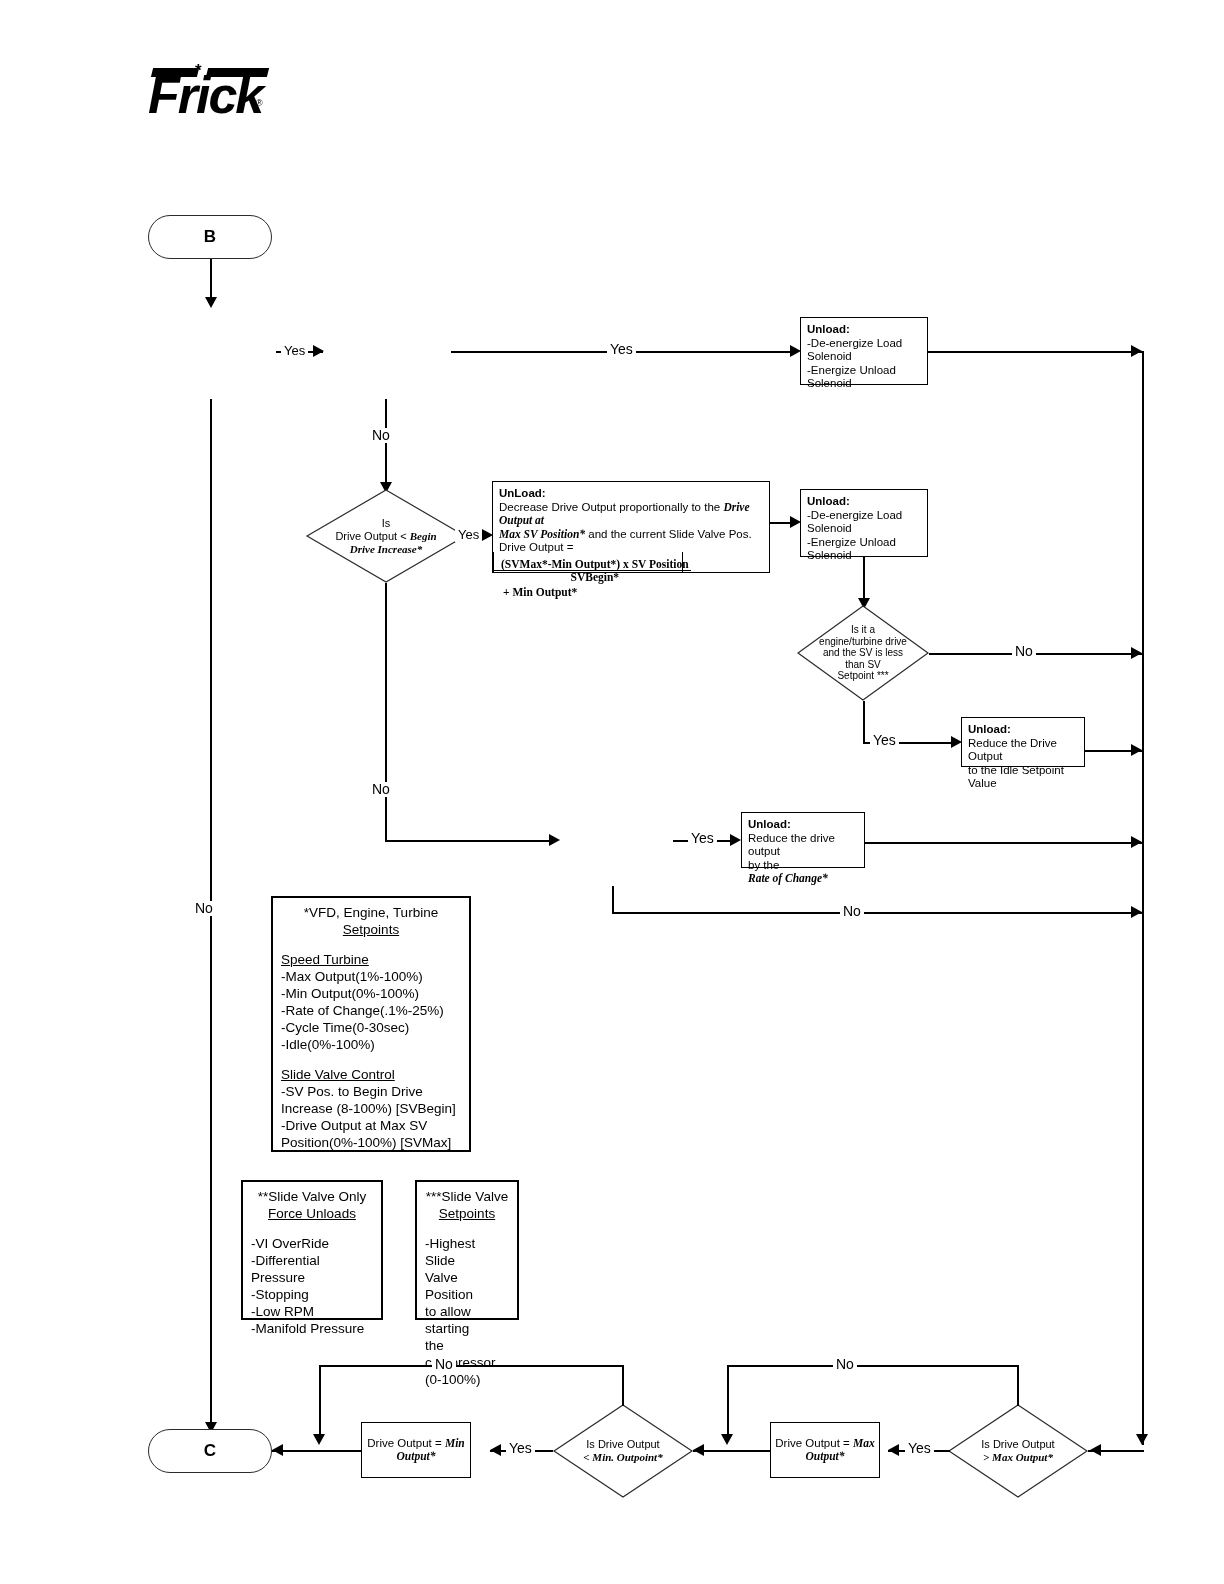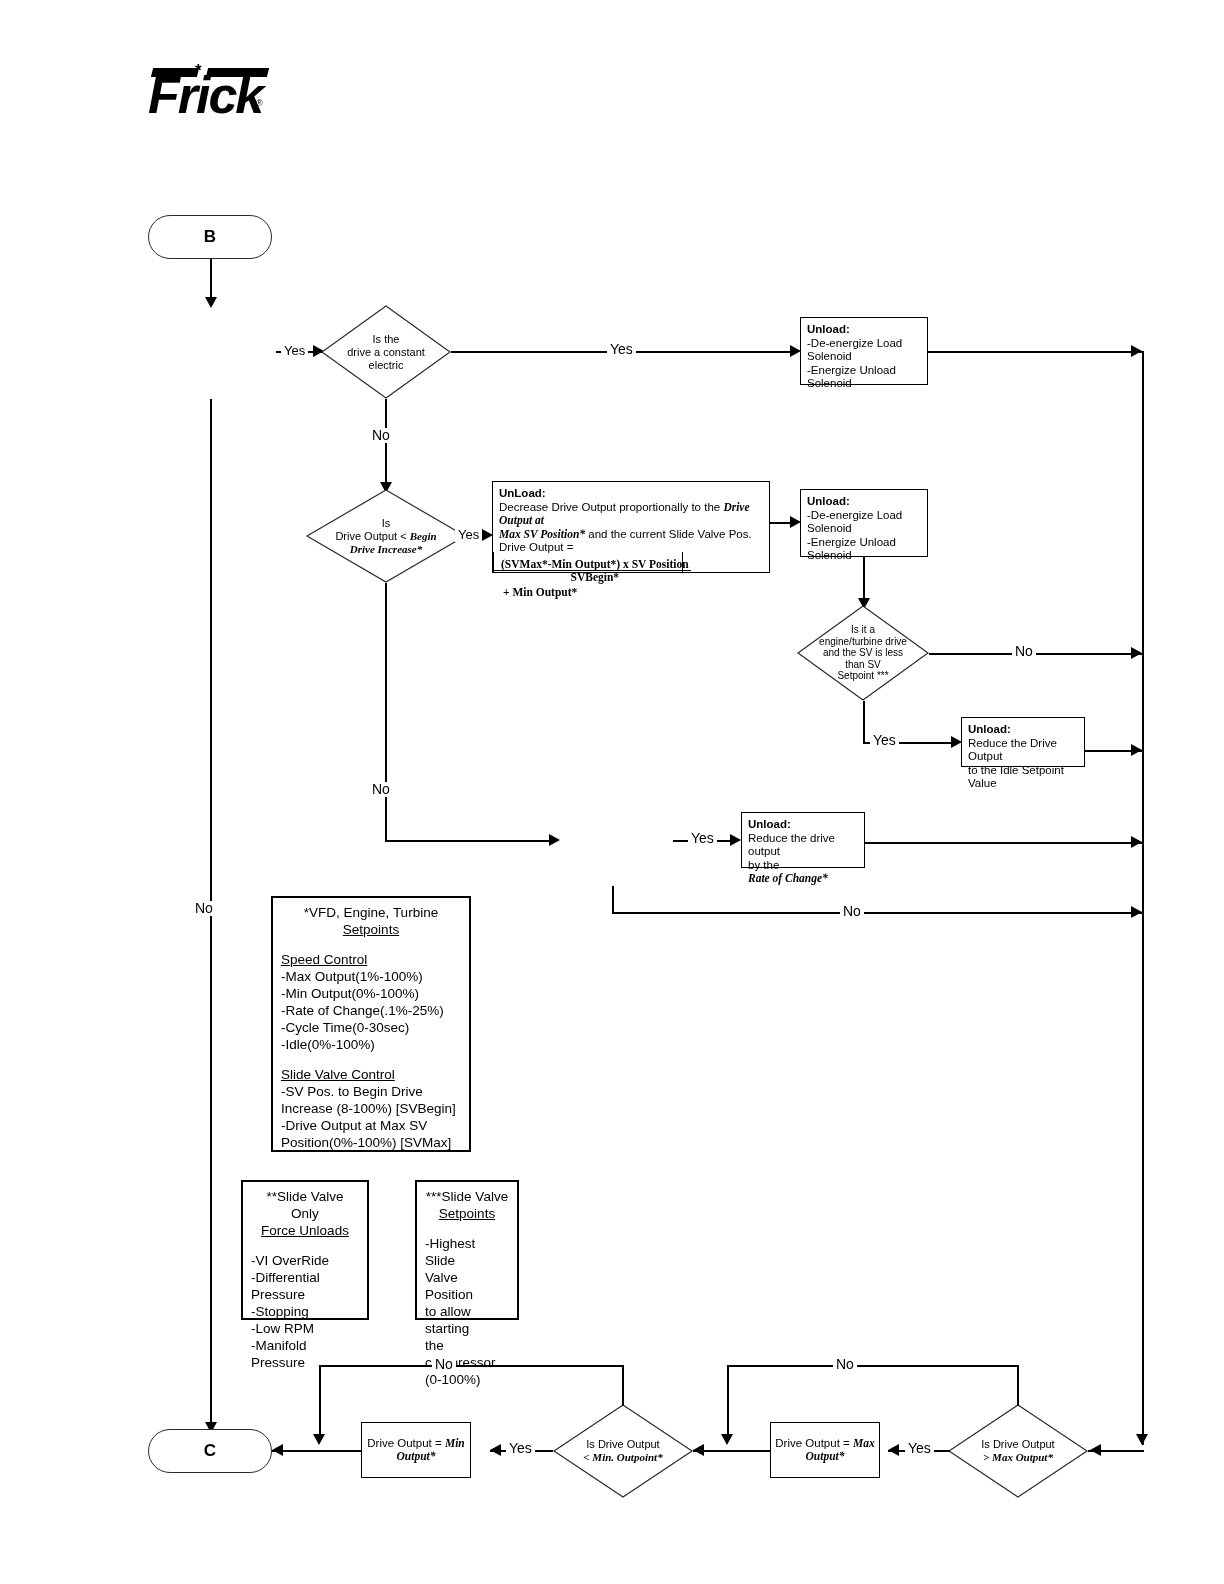--- a/index.html
+++ b/index.html
@@ -85,30 +85,20 @@
 
 
   <div class="ln lh" style="left:276px;top:351px;width:47px;"></div>
   <div class="lbl sm" style="left:281px;top:343px;">Yes</div>
   <div class="arw r" style="left:313px;top:345px;"></div>
 
   <div class="ln lv" style="left:210px;top:399px;height:1030px;"></div>
   <div class="lbl" style="left:192px;top:901px;">No</div>
   <div class="arw d" style="left:204.5px;top:1422px;"></div>
 
-  <div class="dia-wrap" style="left:321px;top:305px;width:130px;height:94px;">
-    <svg width="130" height="94" viewBox="0 0 130 94">
-      <polygon points="65,1 129,47 65,93 1,47" fill="#fff" stroke="#2b2b2b" stroke-width="1.2"></polygon>
-    </svg>
-    <div class="dia-text">
-      <div>Is the</div>
-      <div>drive a constant</div>
-      <div>electric</div>
-    </div>
-  </div>
 
   <div class="ln lh" style="left:451px;top:351px;width:344px;"></div>
   <div class="lbl" style="left:607px;top:342px;">Yes</div>
   <div class="arw r" style="left:790px;top:345px;"></div>
 
   <div class="ln lv" style="left:385px;top:399px;height:90px;"></div>
   <div class="lbl" style="left:369px;top:428px;">No</div>
   <div class="arw d" style="left:379.5px;top:482px;"></div>
 
   <div class="node box" style="left:800px;top:317px;width:128px;height:68px;">
@@ -224,35 +214,35 @@
   <div class="ln lh" style="left:865px;top:842px;width:279px;"></div>
   <div class="arw r" style="left:1131px;top:836px;"></div>
 
   <div class="ln lv" style="left:1142px;top:351px;height:1094px;"></div>
   <div class="arw d" style="left:1136px;top:1434px;"></div>
 
   <div class="legend" style="left:271px;top:896px;width:200px;height:256px;position:absolute;">
     <div class="ttl">*VFD, Engine, Turbine</div>
     <div class="ttl u">Setpoints</div>
     <div class="sp"></div>
-    <div class="sec">Speed Control</div>
+    <div class="sec">Speed Turbine</div>
     <div>-Max Output(1%-100%)</div>
     <div>-Min Output(0%-100%)</div>
     <div>-Rate of Change(.1%-25%)</div>
     <div>-Cycle Time(0-30sec)</div>
     <div>-Idle(0%-100%)</div>
     <div class="sp"></div>
     <div class="sec">Slide Valve Control</div>
     <div>-SV Pos. to Begin Drive</div>
     <div> Increase (8-100%) [SVBegin]</div>
     <div>-Drive Output at Max SV</div>
     <div> Position(0%-100%) [SVMax]</div>
   </div>
 
-  <div class="legend" style="left:241px;top:1180px;width:128px;height:140px;position:absolute;">
+  <div class="legend" style="left:241px;top:1180px;width:142px;height:140px;position:absolute;">
     <div class="ttl">**Slide Valve Only</div>
     <div class="ttl u">Force Unloads</div>
     <div class="sp"></div>
     <div>-VI OverRide</div>
     <div>-Differential Pressure</div>
     <div>-Stopping</div>
     <div>-Low RPM</div>
     <div>-Manifold Pressure</div>
   </div>
 

